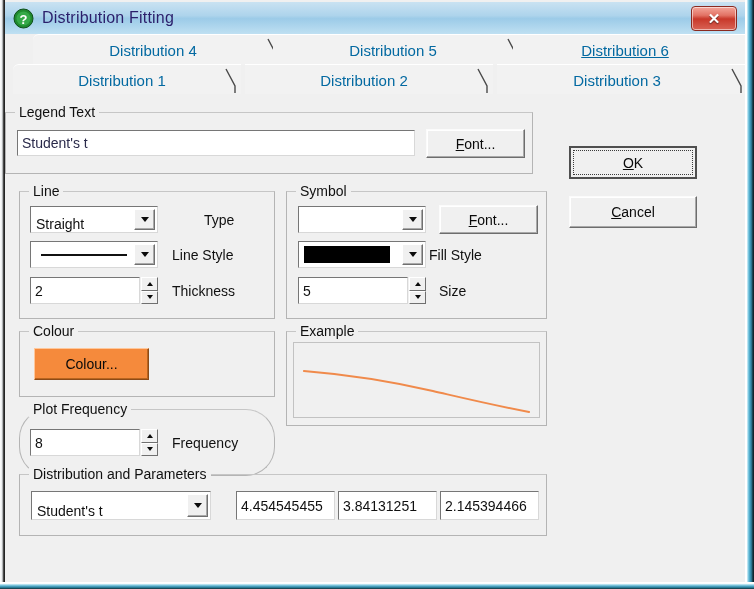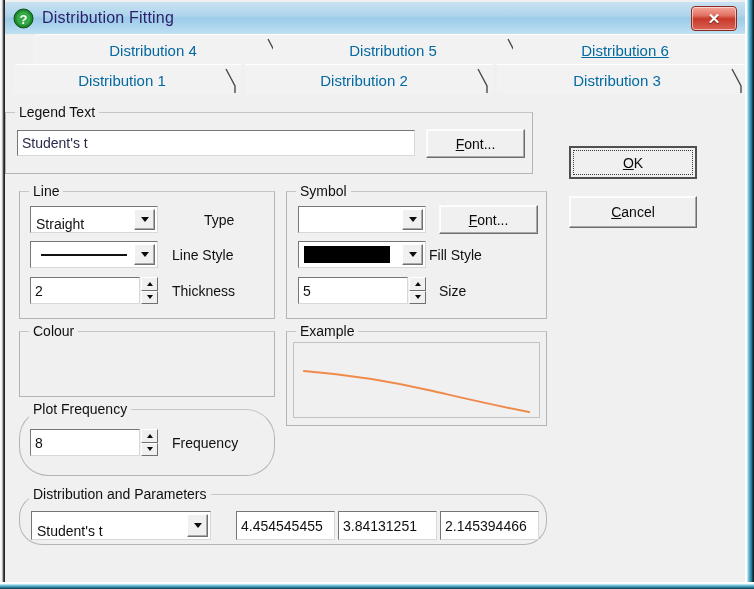--- a/index.html
+++ b/index.html
@@ -478,20 +478,23 @@
           </span>
         <span class="spin-half">
             <i class="down-tri"></i>
           </span>
       </div>
       <span class="lbl" style="left:152px; top:91px;">Size</span>
     </div>
 
     <div class="group" style="left:14px; top:237px; width:256px; height:66px;">
       <span class="group-title">Colour</span>
+      <div class="btn colour-btn" style="left:14px; top:16px; width:115px; height:32px;">
+        <span>Colour...</span>
+      </div>
     </div>
 
     <div class="group" style="left:14px; top:315px; width:256px; height:67px;border-radius:29px;">
       <span class="group-title">Plot Frequency</span>
       <div class="tinput" style="left:10px; top:19px; width:110px; height:27px;">8</div>
       <div class="spin" style="left:121px; top:19px; height:27px;">
         <span class="spin-half">
             <i class="up-tri"></i>
           </span>
         <span class="spin-half">
@@ -503,21 +506,21 @@
 
     <div class="group" style="left:281px; top:237px; width:261px; height:95px;">
       <span class="group-title">Example</span>
       <div class="example-canvas">
         <svg width="100%" height="100%" viewBox="0 0 247 74" preserveAspectRatio="none">
           <path d="M10 28 C 60 32, 105 40, 140 48 S 200 62, 237 69" fill="none" stroke="#f08a4b" stroke-width="2" stroke-linecap="round"></path>
         </svg>
       </div>
     </div>
 
-    <div class="group" style="left:14px; top:400px; width:528px; height:51px;border-radius:23px;">
+    <div class="group" style="left:14px; top:380px; width:528px; height:62px;">
       <span class="group-title">Distribution and Parameters</span>
 
       <div class="combo" style="left:11px; top:16px; width:180px; height:29px;">
         <span class="combo-text">Student's t</span>
         <span class="combo-btn">
             <i class="arrow-down"></i>
           </span>
       </div>
 
       <div class="tinput" style="left:216px; top:16px; width:99px; height:29px;">4.454545455</div>

